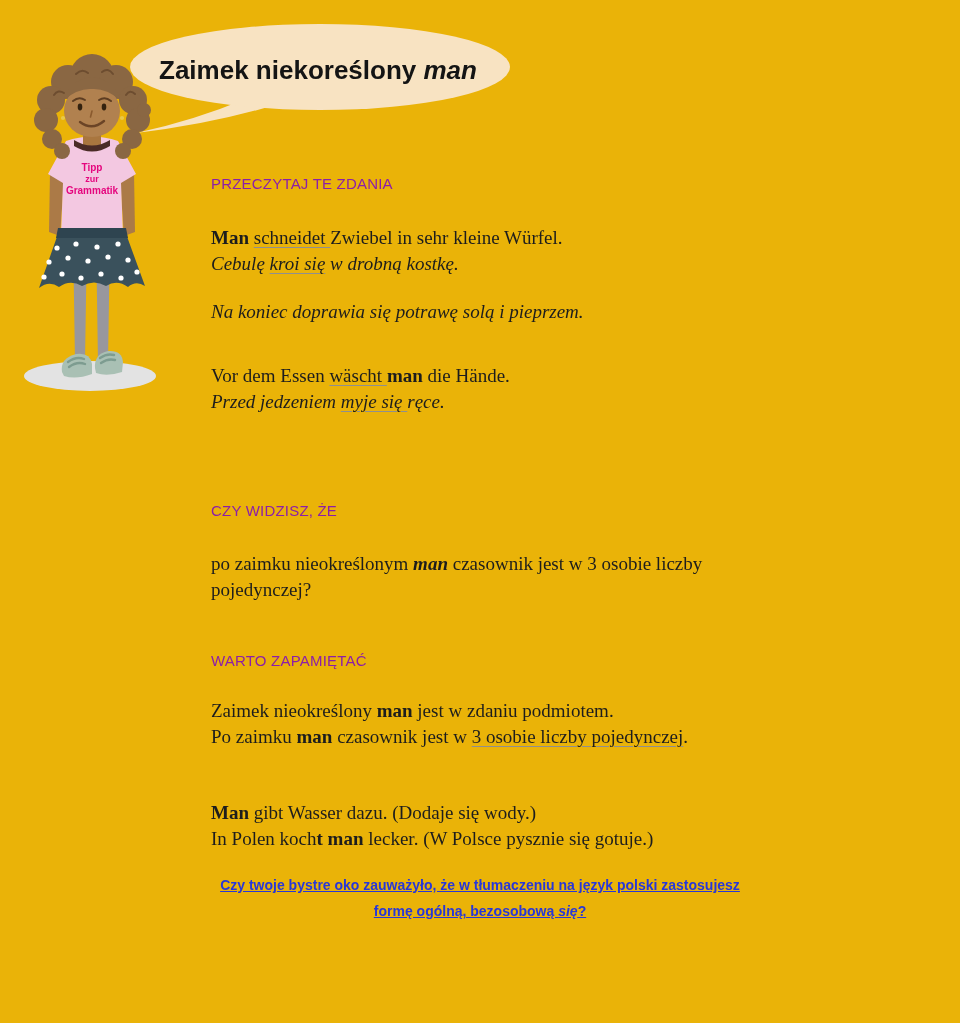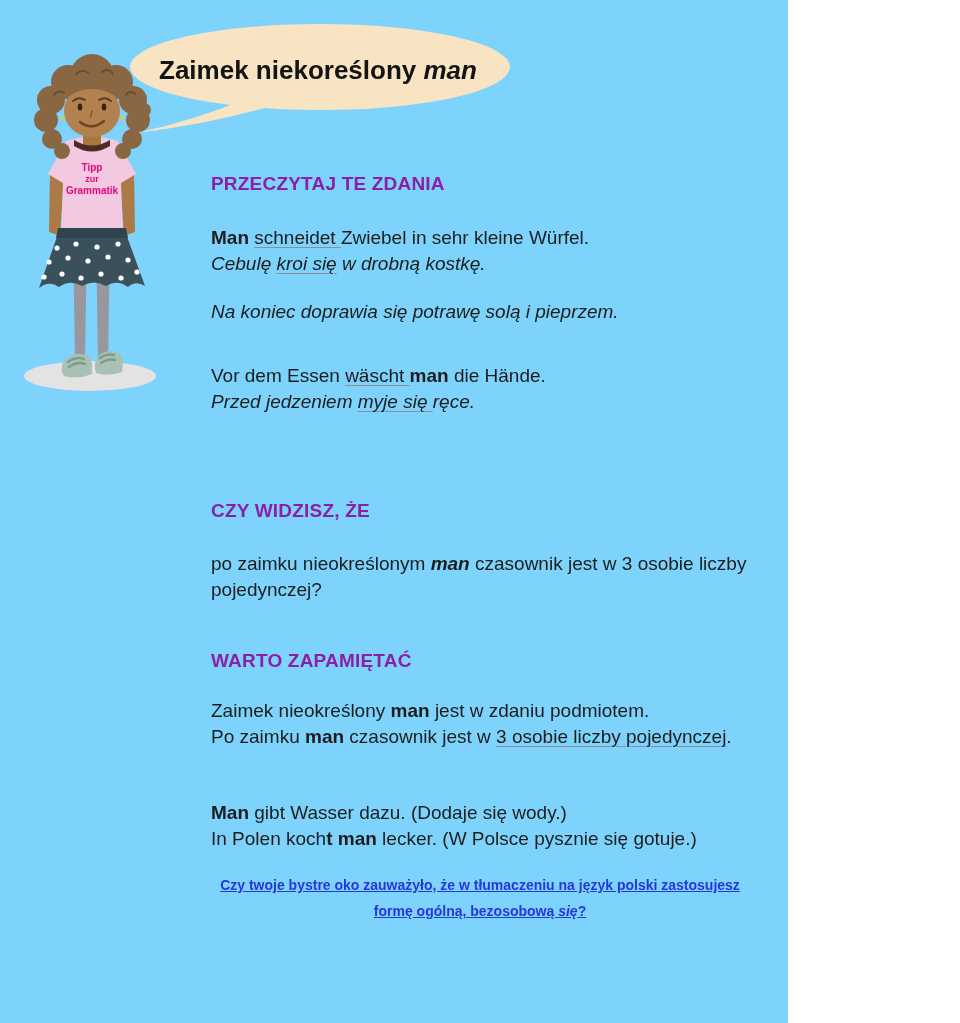--- a/index.html
+++ b/index.html
@@ -1,40 +1,40 @@
 <!DOCTYPE html>
 <html style="--heading: #8c1fa8; --footer-text: #2837d8; --bubble: #f8e3c2;"><head>
 <meta charset="utf-8">
 <style>
   html,body{margin:0;padding:0;background:#ffffff;}
   .page{
     position:relative;
-    width:788px;height:1023px;
-    background:#7dd3fc;
+    width:960px;height:1023px;
+    background:#eab308;
     font-family:"Liberation Sans", sans-serif;
     color:#1d1d1d;
     overflow:hidden;
   }
   
   .bubble-svg{position:absolute;left:118px;top:18px;width:400px;height:122px;}
   .bubble-title{
     position:absolute;left:150px;top:54px;width:336px;
     text-align:center;font-size:26px;font-weight:bold;line-height:32px;
     color:#141414;white-space:nowrap;
   }
   .bubble-title .i{font-style:italic;}
   
   .girl{position:absolute;left:2px;top:50px;width:180px;height:350px;}
   
   .blk{position:absolute;left:211px;width:680px;}
   .sec-heading{
-    font-size:19px;font-weight:bold;letter-spacing:.2px;
+    font-size:15px;font-weight:normal;letter-spacing:.2px;
     color:var(--heading,#8c1fa8);line-height:20px;
   }
-  .para{font-size:19px;line-height:26px;}
+  .para{font-size:19px;line-height:26px;font-family:Liberation Serif, serif;}
   .para .line{white-space:nowrap;}
   .b{font-weight:bold;}
   .i{font-style:italic;}
   .u{
     text-decoration:underline;
     text-decoration-color:#8f8f8f;
     text-decoration-thickness:1.4px;
     text-underline-offset:3px;
   }
   

